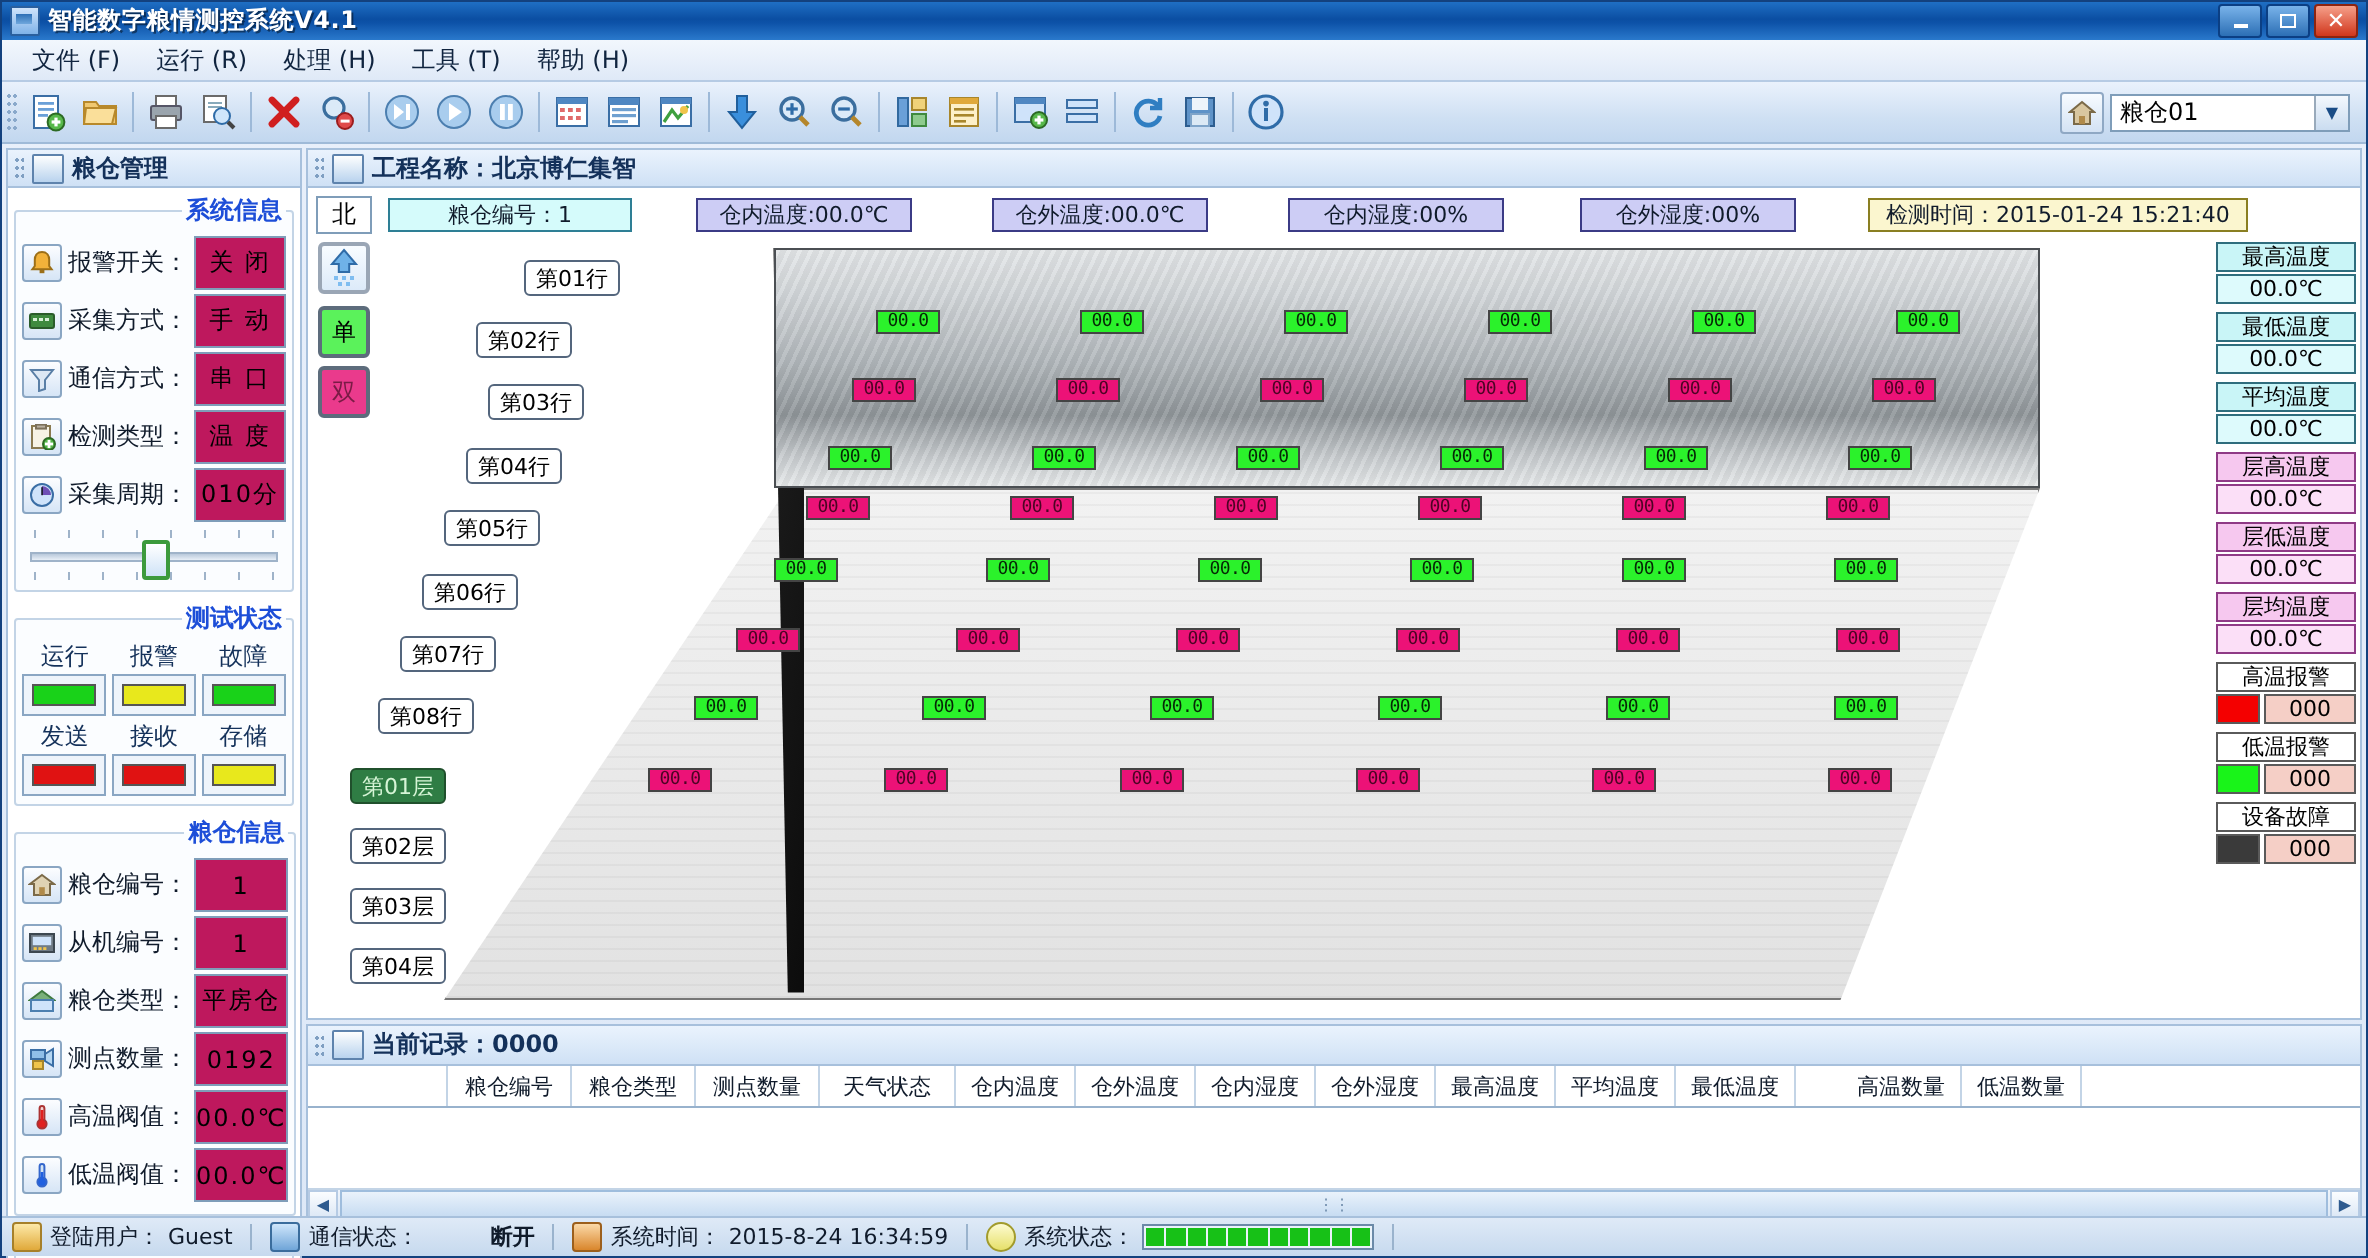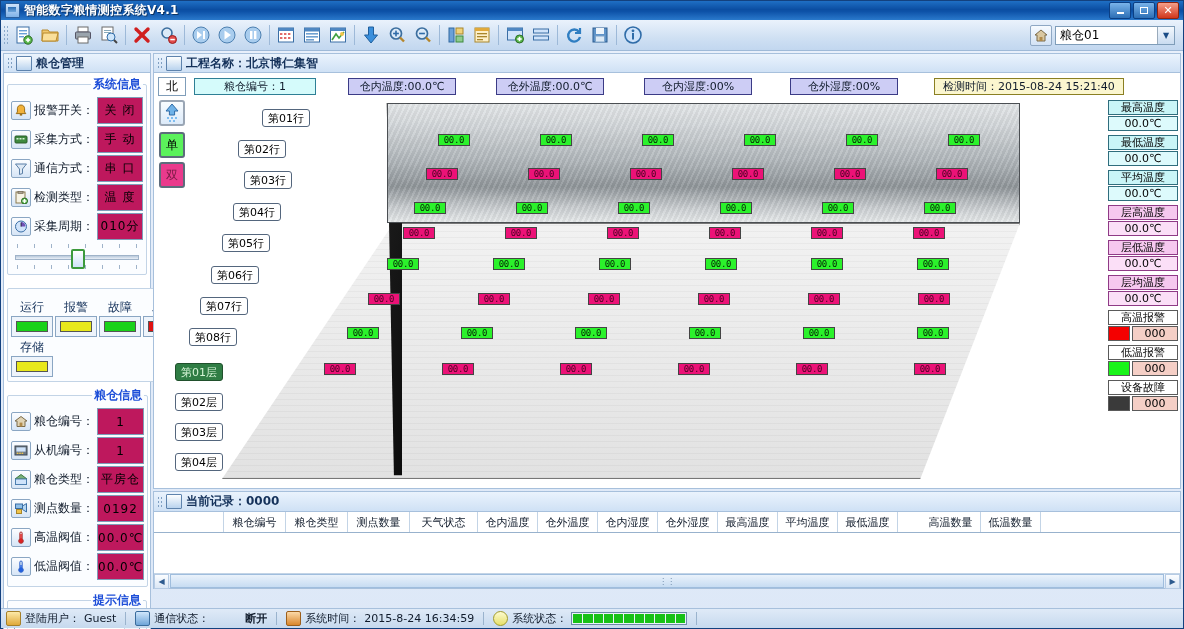--- a/index.html
+++ b/index.html
@@ -91,21 +91,21 @@
     box-sizing:border-box;letter-spacing:1px;}
 
   .slider{margin:4px 2px 0 2px;position:relative;height:26px;}
   .sl-ticks{display:flex;justify-content:space-between;padding:0 4px;}
   .sl-ticks span{width:1px;height:4px;background:#9fb3c9;display:block;}
   .sl-track{position:absolute;left:2px;right:2px;top:11px;height:3px;
     background:linear-gradient(#b9c9db,#e8eff7);border:1px solid #9fb3c9;}
   .sl-thumb{position:absolute;left:58px;top:5px;width:10px;height:16px;
     background:linear-gradient(#ffffff,#cfe3f7);border:2px solid #3c9a3c;border-radius:2px;}
 
-  .st-grid{display:grid;grid-template-columns:1fr 1fr 1fr 1fr 1fr;gap:2px;}
+  .st-grid{display:grid;grid-template-columns:1fr 1fr 1fr;gap:2px;}
   .st-cell{display:flex;flex-direction:column;align-items:center;}
   .st-cap{font-size:12px;color:#14315a;}
   .st-box{width:40px;height:19px;border:1px solid #8aa6c3;background:#eef4fb;
     display:flex;align-items:center;justify-content:center;}
   .st-led{width:30px;height:9px;border:1px solid #555;}
 
   .hint-area{margin:2px 3px 4px 3px;height:98px;border:1px solid #7f9db9;background:#fff;
     display:flex;}
   .hint-text{flex:1;}
   .hint-sb{width:14px;background:linear-gradient(#f4f8fc,#e2ecf7);border-left:1px solid #c3d4e6;
@@ -217,20 +217,27 @@
         </div>
       <div class="tb-btn">
           <i class="maxi"></i>
         </div>
       <div class="tb-btn close">
           <i style="font-size:11px;line-height:11px;">✕</i>
         </div>
     </div>
   </div>
 
+  <div class="menubar">
+    <div class="menu-item">文件 (F)</div>
+    <div class="menu-item">运行 (R)</div>
+    <div class="menu-item">处理 (H)</div>
+    <div class="menu-item">工具 (T)</div>
+    <div class="menu-item">帮助 (H)</div>
+  </div>
 
   <div class="toolbar">
     <div class="grip"></div>
 
     <div class="tbtn">
       <svg width="20" height="20" viewBox="0 0 20 20">
           <rect x="3" y="2" width="12" height="16" fill="#fff" stroke="#3a6ea5"></rect>
           <rect x="5" y="5" width="8" height="1.4" fill="#6aa0d8"></rect>
           <rect x="5" y="8" width="8" height="1.4" fill="#6aa0d8"></rect>
           <rect x="5" y="11" width="5" height="1.4" fill="#6aa0d8"></rect>
@@ -670,21 +677,21 @@
         </div>
 
         <div class="view3d">
           <div class="topbar3d">
             <div class="mini-btn">北</div>
             <div class="tag cyan">粮仓编号：1</div>
             <div class="tag purple" style="margin-left:24px">仓内温度:00.0℃</div>
             <div class="tag purple" style="margin-left:32px">仓外温度:00.0℃</div>
             <div class="tag purple" style="margin-left:32px">仓内湿度:00%</div>
             <div class="tag purple" style="margin-left:30px">仓外湿度:00%</div>
-            <div class="tag yellow" style="margin-left:28px">检测时间：2015-08-24 15:21:40</div>
+            <div class="tag yellow" style="margin-left:28px">检测时间：2015-01-24 15:21:40</div>
           </div>
 
           <div class="stage">
 
             <div class="sq-btn" style="left:5px;top:2px;">
               <svg width="18" height="20" viewBox="0 0 18 20">
                   <path d="M9 1 L15 8 H11.6 V12 H6.4 V8 H3 Z" fill="#6fb2e8" stroke="#2f6ca8"></path>
                   <g fill="#7fbdf0">
                     <rect x="4" y="14" width="2" height="2"></rect>
                     <rect x="8" y="14" width="2" height="2"></rect>

